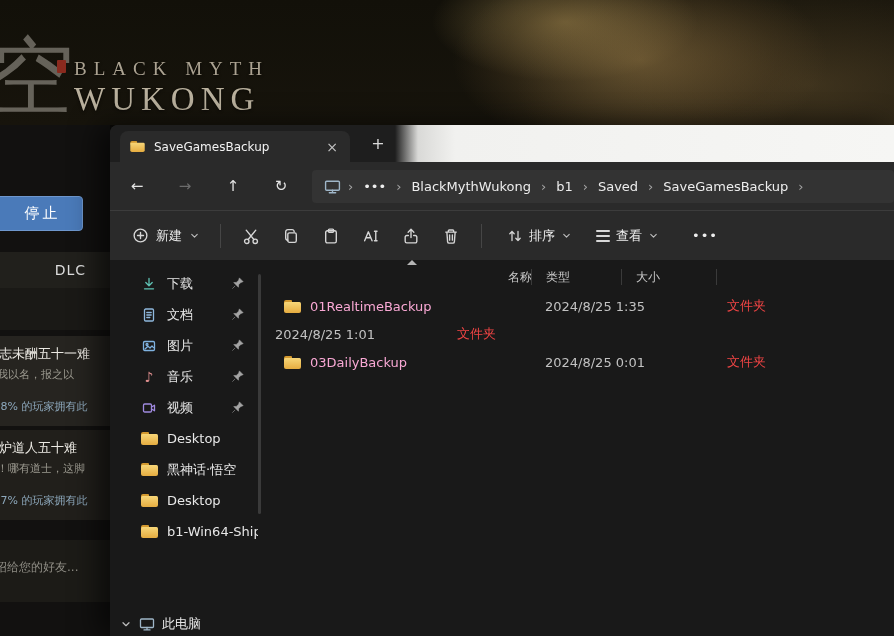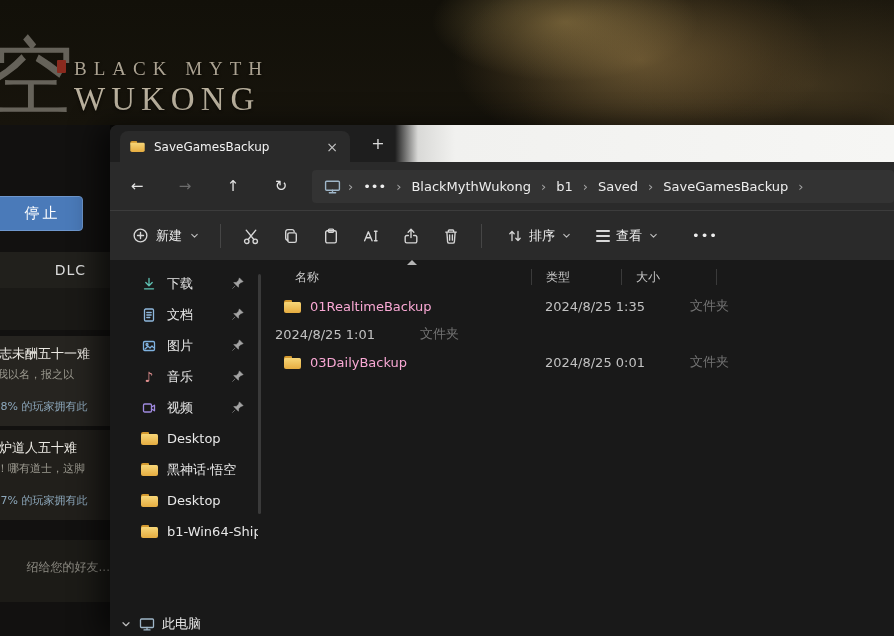--- a/index.html
+++ b/index.html
@@ -30,21 +30,21 @@
   .dlc-band{position:absolute;left:0;top:252px;width:110px;height:36px;background:#21201c;
             display:flex;align-items:center;justify-content:flex-end;padding-right:24px;
             color:#dedede;font-size:14px;letter-spacing:1px;}
   .band2{position:absolute;left:0;top:288px;width:110px;height:42px;background:#1a1916;}
   .ach{position:absolute;left:0;width:110px;height:90px;overflow:hidden;}
   .ach1{top:336px;background:#262420;}
   .ach2{top:430px;background:#211f1b;}
   .ach .t{white-space:nowrap;margin:9px 0 4px -14px;font-size:13px;color:#ebe9e3;}
   .ach .d{white-space:nowrap;margin:0 0 0 -14px;font-size:11px;color:#9b998f;}
   .ach .s{white-space:nowrap;margin:17px 0 0 -10px;font-size:11px;color:#8da8bc;}
-  .foot{position:absolute;left:0;top:540px;width:110px;height:62px;background:#1c1b17;overflow:hidden;text-align:right;}
+  .foot{position:absolute;left:0;top:540px;width:110px;height:62px;background:#1c1b17;overflow:hidden;}
   .foot .f{white-space:nowrap;margin:19px 0 0 -5px;font-size:12px;color:#8e8c84;}
 
   
   .explorer{position:absolute;left:110px;top:125px;width:784px;height:511px;display:flex;flex-direction:column;
             background:#202020;border-top-left-radius:8px;overflow:hidden;box-shadow:-12px 0 28px rgba(0,0,0,.6);}
 
   .tabbar{position:relative;height:37px;flex:none;
           background:linear-gradient(90deg,#1e1e1e 0px,#1e1e1e 285px,#d9d9d7 308px,#f1f1ef 345px,#f6f6f4 784px);}
   .tab{position:absolute;left:10px;top:6px;width:230px;height:31px;background:#2a2a2a;
        border-radius:8px 8px 0 0;display:flex;align-items:center;gap:8px;padding:0 9px;}
@@ -85,28 +85,28 @@
   .side-scroll{position:absolute;right:1px;top:14px;width:3px;height:240px;background:#3a3a3a;border-radius:2px;}
   .thispc{position:absolute;left:6px;bottom:-4px;width:140px;height:32px;display:flex;align-items:center;
           padding-left:4px;font-size:13px;color:#e7e7e7;gap:7px;}
 
   .filearea{flex:1;position:relative;padding-top:2px;min-width:0;}
   .sort-ind{position:absolute;left:145px;top:0;width:0;height:0;
             border-left:5px solid transparent;border-right:5px solid transparent;border-bottom:5px solid #b5b5b5;}
   .cols{display:flex;height:30px;align-items:center;font-size:12px;color:#c9c9c9;}
   .col{position:relative;height:100%;display:flex;align-items:center;flex:none;}
   .col .sep{position:absolute;right:0;top:7px;width:1px;height:16px;background:#3a3a3a;}
-  .col-name{width:270px;padding-left:33px;}
+  .col-name{width:270px;padding-left:33px;justify-content:flex-end;}
   .col-date{width:144px;padding-left:13px;}
   .col-type{width:90px;padding-left:14px;}
   .col-size{width:95px;padding-left:14px;}
   .frow{display:flex;height:28px;align-items:center;font-size:13px;border-radius:3px;}
   .fcell-name{width:270px;display:flex;align-items:center;padding-left:22px;color:#f9a8d4;gap:9px;flex:none;}
   .fcell-date{width:144px;padding-left:13px;color:#c2c2c2;flex:none;}
-  .fcell-type{width:90px;padding-left:14px;color:#737373;flex:none;}
+  .fcell-type{width:90px;padding-left:14px;color:#ef4444;flex:none;text-align:right;}
   .fcell-size{width:95px;padding-left:14px;color:#c2c2c2;flex:none;}
 
   
   .folder{width:17px;height:13px;position:relative;flex:none;}
   .folder::before{content:"";position:absolute;left:0;top:0;width:8px;height:4px;background:#d3992f;border-radius:2px 1px 0 0;}
   .folder::after{content:"";position:absolute;left:0;top:2px;width:17px;height:11px;
                  background:linear-gradient(180deg,#f7d678,#e5ac40);border-radius:1.5px 1.5px 2px 2px;}
   .folder.small{transform:scale(.85);}
 
   

